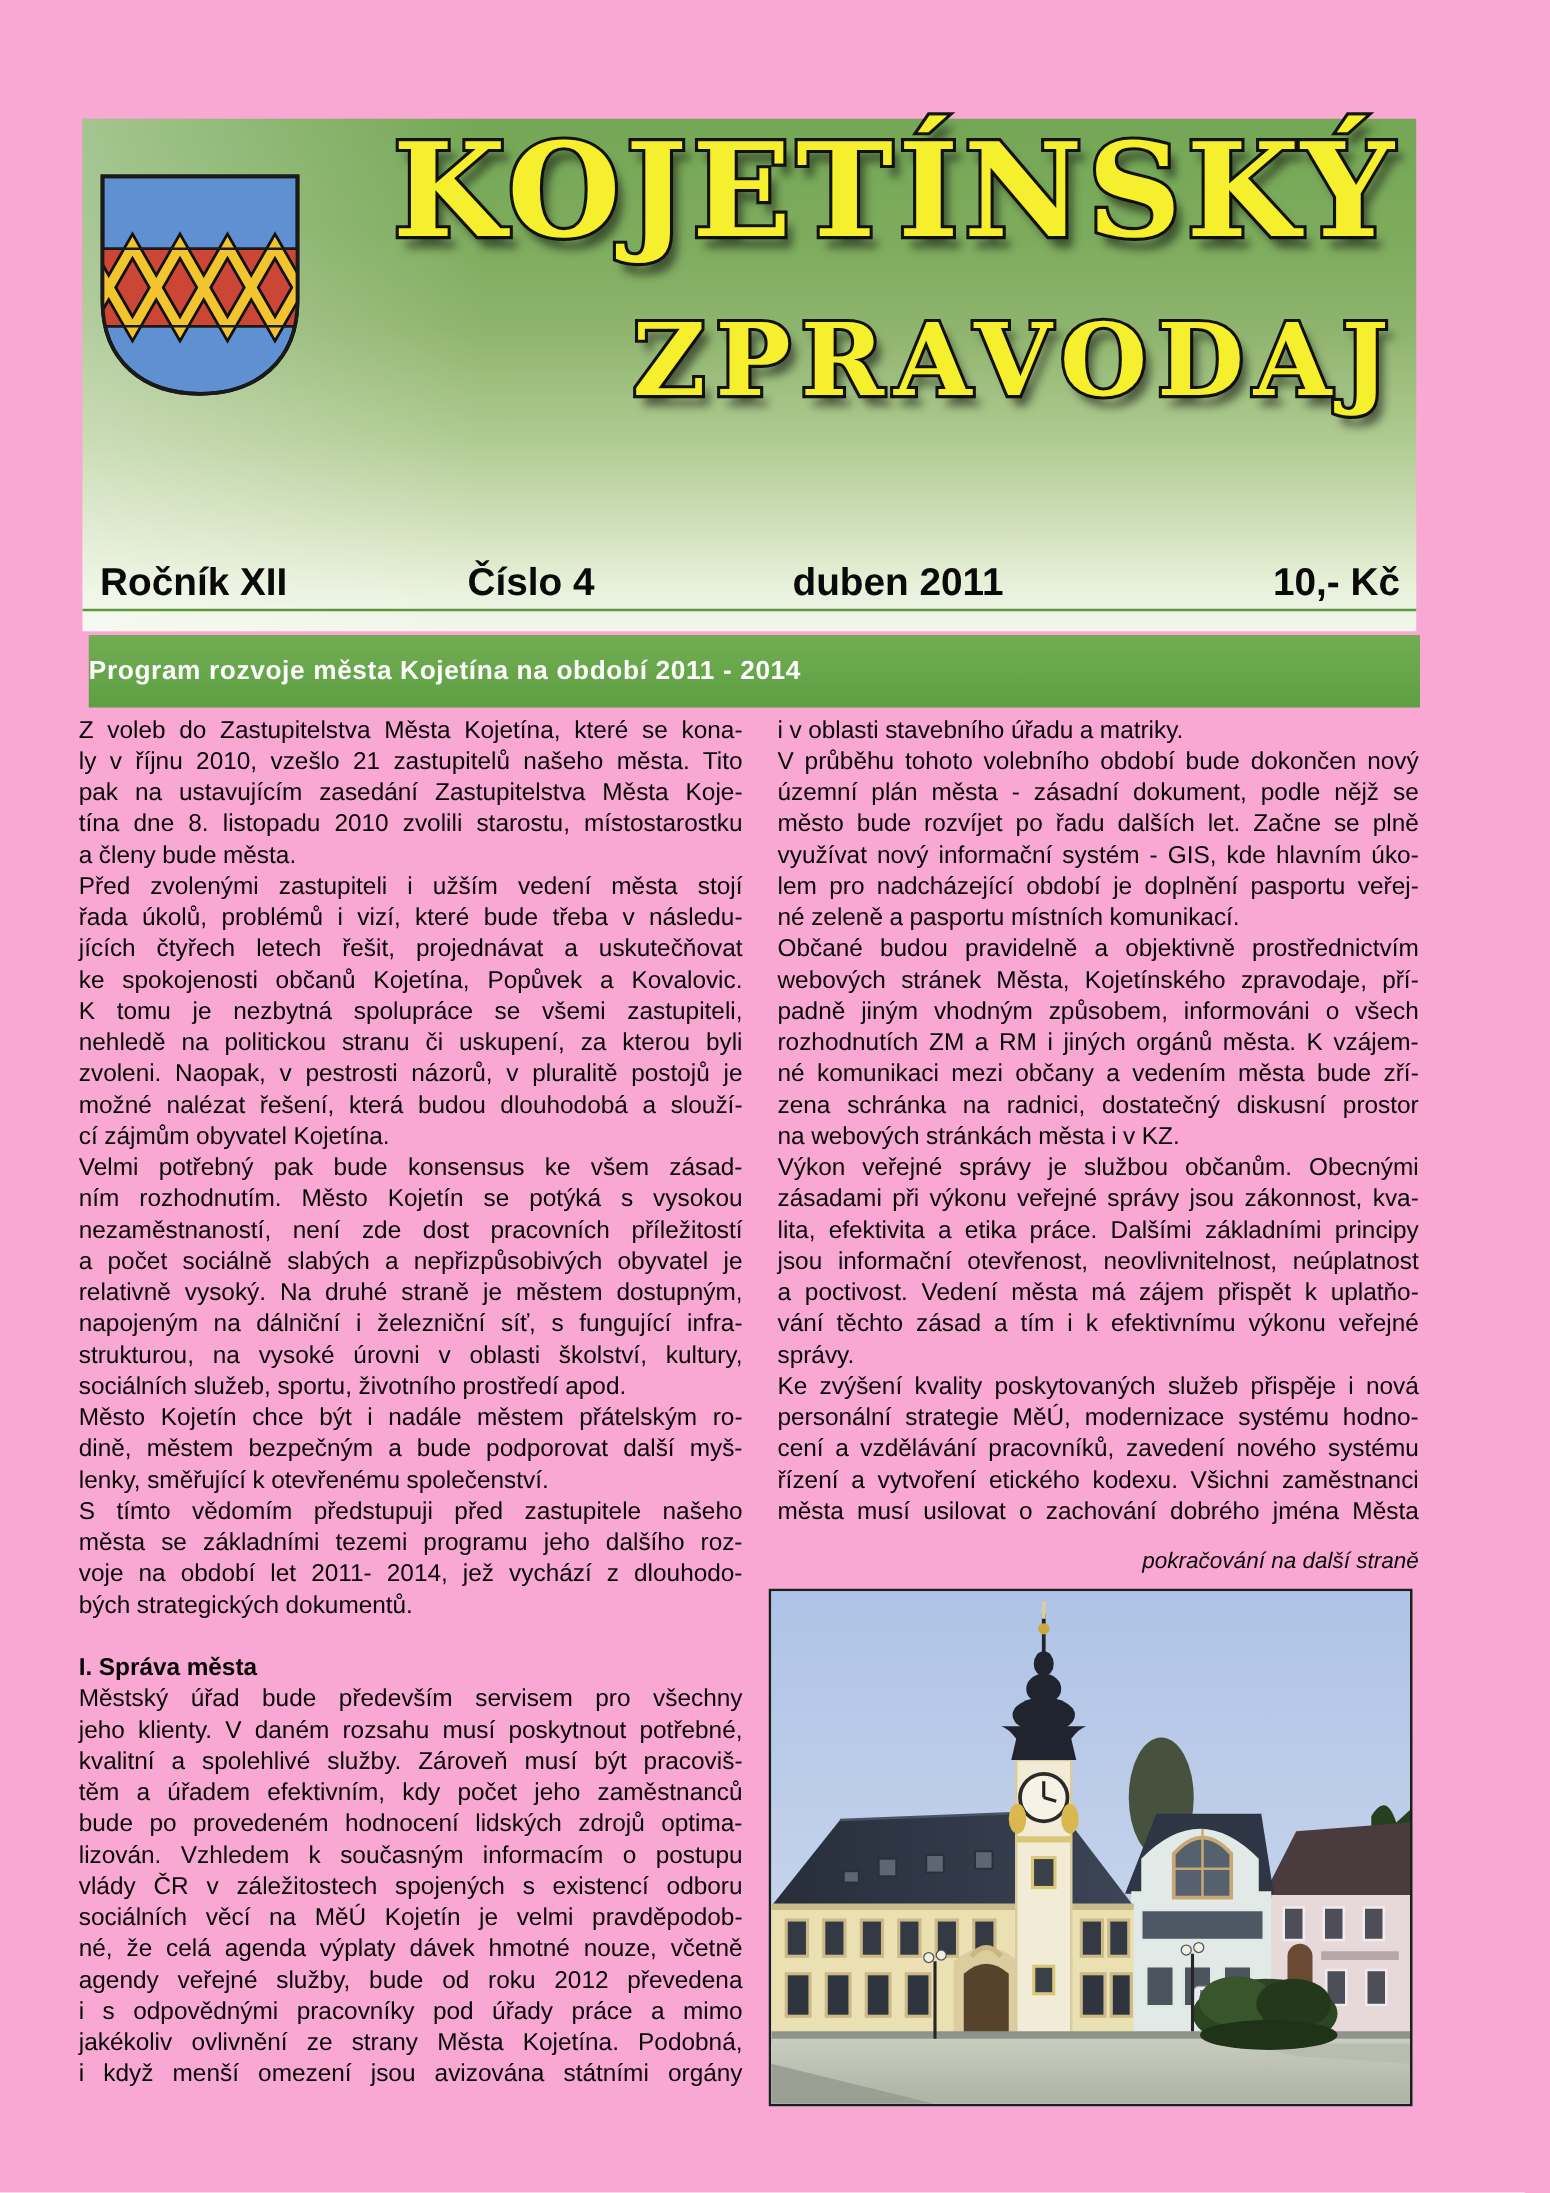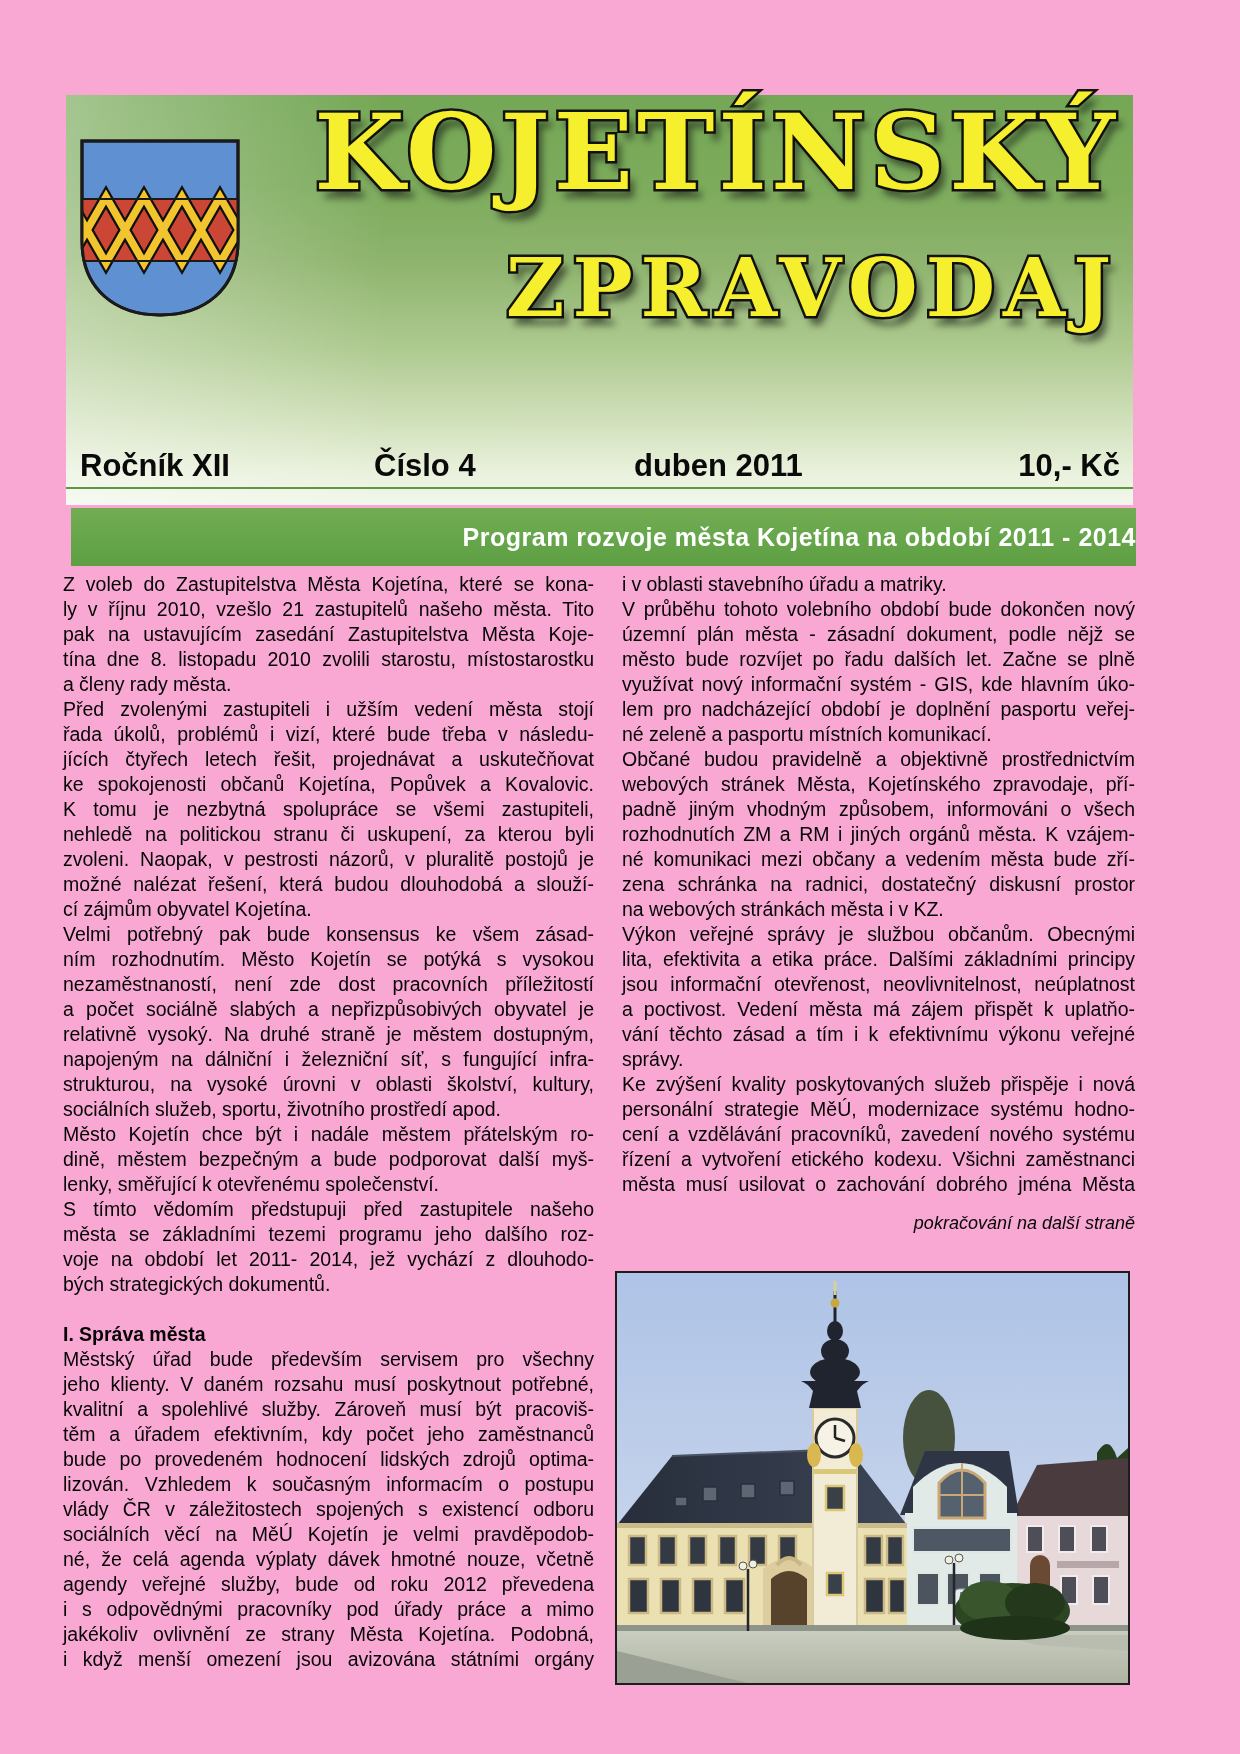--- a/index.html
+++ b/index.html
@@ -21,21 +21,21 @@
   .meta{position:absolute;left:2px;right:0;top:353px;height:40px;font-size:31px;font-weight:bold;color:#0a0a0a;}
   .meta span{position:absolute;white-space:nowrap;}
   .meta .m-vol{left:12px;}
   .meta .m-issue{left:306px;}
   .meta .m-date{left:566px;}
   .meta .m-price{right:13px;}
 
   
   .banner{position:absolute;left:71px;top:508px;width:1065px;height:58px;
     background:linear-gradient(180deg,#73ac52 0%,#68a74c 45%,#5f9f44 100%);
-    color:#ffffff;font-size:25px;font-weight:bold;text-align:right;line-height:58px;letter-spacing:.5px;}
+    color:#ffffff;font-size:21px;font-weight:bold;text-align:left;line-height:58px;letter-spacing:.5px;}
 
   
   .col{position:absolute;top:572px;font-size:19.5px;line-height:25px;color:#060606;}
   .col-left{left:63px;width:531px;}
   .col-right{left:622px;width:513px;}
   .line{min-height:25px;text-align:justify;text-align-last:justify;word-spacing:-.2px;}
   .line.pe{text-align-last:left;}
   .line.bold{font-weight:bold;}
   .continuation{margin-top:14px;font-style:italic;text-align:right;font-size:18px;}
 
@@ -84,21 +84,21 @@
   </header>
 
   <div class="banner">Program rozvoje města Kojetína na období 2011 - 2014</div>
 
   <main>
     <div class="col col-left">
         <div class="line">Z voleb do Zastupitelstva Města Kojetína, které se kona-</div>
         <div class="line">ly v říjnu 2010, vzešlo 21 zastupitelů našeho města. Tito</div>
         <div class="line">pak na ustavujícím zasedání Zastupitelstva Města Koje-</div>
         <div class="line">tína dne 8. listopadu 2010 zvolili starostu, místostarostku</div>
-        <div class="line pe">a členy rady města.</div>
+        <div class="line pe">a členy bude města.</div>
         <div class="line">Před zvolenými zastupiteli i užším vedení města stojí</div>
         <div class="line">řada úkolů, problémů i vizí, které bude třeba v následu-</div>
         <div class="line">jících čtyřech letech řešit, projednávat a uskutečňovat</div>
         <div class="line">ke spokojenosti občanů Kojetína, Popůvek a Kovalovic.</div>
         <div class="line">K tomu je nezbytná spolupráce se všemi zastupiteli,</div>
         <div class="line">nehledě na politickou stranu či uskupení, za kterou byli</div>
         <div class="line">zvoleni. Naopak, v pestrosti názorů, v pluralitě postojů je</div>
         <div class="line">možné nalézat řešení, která budou dlouhodobá a slouží-</div>
         <div class="line pe">cí zájmům obyvatel Kojetína.</div>
         <div class="line">Velmi potřebný pak bude konsensus ke všem zásad-</div>
@@ -142,20 +142,21 @@
           <div class="line">lem pro nadcházející období je doplnění pasportu veřej-</div>
           <div class="line pe">né zeleně a pasportu místních komunikací.</div>
           <div class="line">Občané budou pravidelně a objektivně prostřednictvím</div>
           <div class="line">webových stránek Města, Kojetínského zpravodaje, pří-</div>
           <div class="line">padně jiným vhodným způsobem, informováni o všech</div>
           <div class="line">rozhodnutích ZM a RM i jiných orgánů města. K vzájem-</div>
           <div class="line">né komunikaci mezi občany a vedením města bude zří-</div>
           <div class="line">zena schránka na radnici, dostatečný diskusní prostor</div>
           <div class="line pe">na webových stránkách města i v KZ.</div>
           <div class="line">Výkon veřejné správy je službou občanům. Obecnými</div>
+          <div class="line">zásadami při výkonu veřejné správy jsou zákonnost, kva-</div>
           <div class="line">lita, efektivita a etika práce. Dalšími základními principy</div>
           <div class="line">jsou informační otevřenost, neovlivnitelnost, neúplatnost</div>
           <div class="line">a poctivost. Vedení města má zájem přispět k uplatňo-</div>
           <div class="line">vání těchto zásad a tím i k efektivnímu výkonu veřejné</div>
           <div class="line pe">správy.</div>
           <div class="line">Ke zvýšení kvality poskytovaných služeb přispěje i nová</div>
           <div class="line">personální strategie MěÚ, modernizace systému hodno-</div>
           <div class="line">cení a vzdělávání pracovníků, zavedení nového systému</div>
           <div class="line">řízení a vytvoření etického kodexu. Všichni zaměstnanci</div>
           <div class="line">města musí usilovat o zachování dobrého jména Města</div>

